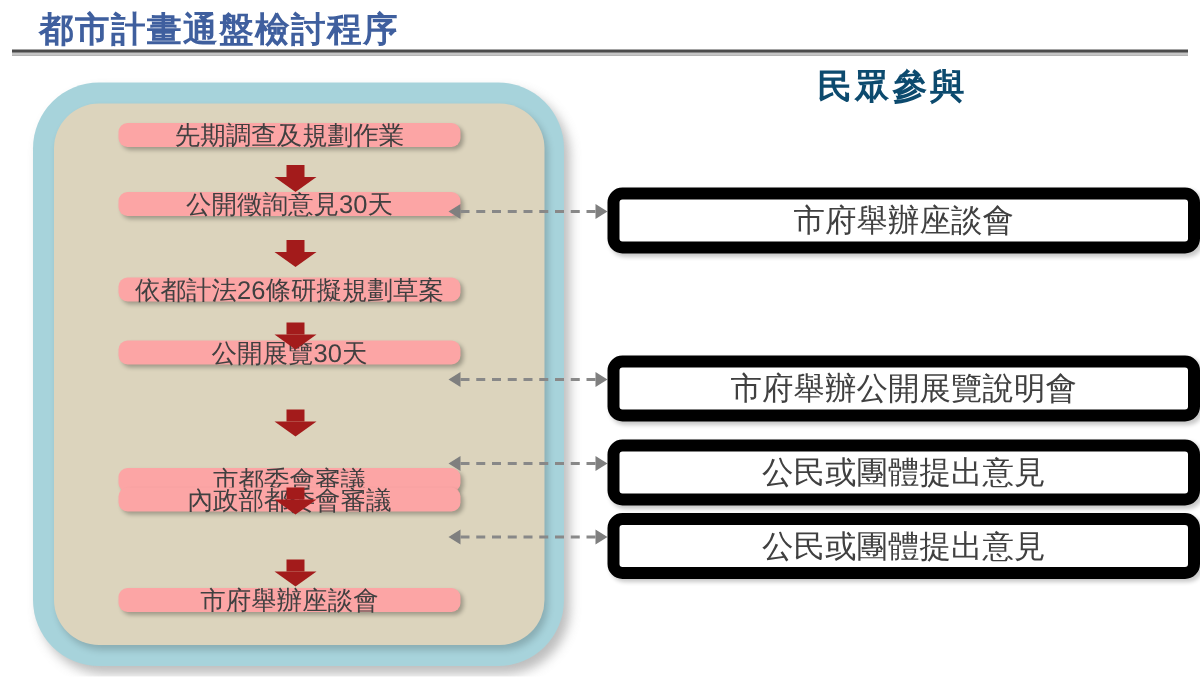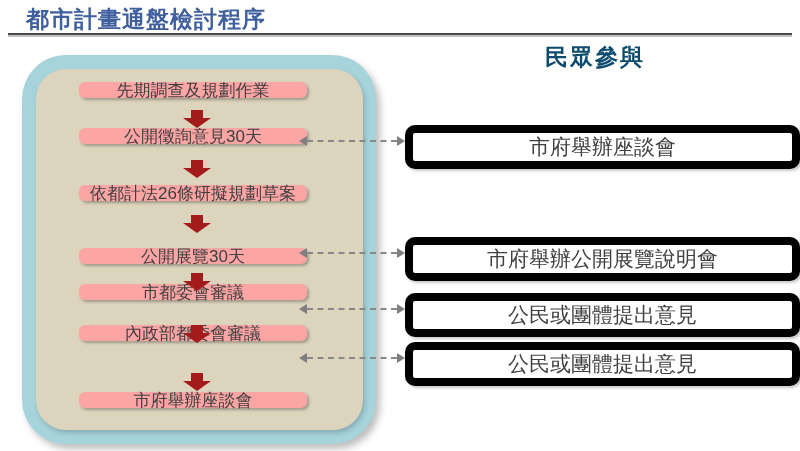--- a/index.html
+++ b/index.html
@@ -81,22 +81,22 @@
 <div class="page-title">都市計畫通盤檢討程序</div>
 <div class="title-rule"></div>
 <div class="participation-heading">民眾參與</div>
 
 <div class="flow-panel"></div>
 <div class="flow-panel-inner"></div>
 
 <div class="flow-step" style="top:82px">先期調查及規劃作業</div>
 <div class="flow-step" style="top:128px">公開徵詢意見30天</div>
 <div class="flow-step" style="top:185px">依都計法26條研擬規劃草案</div>
-<div class="flow-step" style="top:248px">公開展覽30天</div>
-<div class="flow-step" style="top:284px">市都委會審議</div>
+<div class="flow-step" style="top:227px">公開展覽30天</div>
+<div class="flow-step" style="top:312px">市都委會審議</div>
 <div class="flow-step" style="top:325px">內政部都委會審議</div>
 <div class="flow-step" style="top:392px">市府舉辦座談會</div>
 
 <div class="down-arrow" style="top:110px">
     <span class="stem"></span>
     <span class="head"></span>
   </div>
 <div class="down-arrow" style="top:160px">
     <span class="stem"></span>
     <span class="head"></span>

